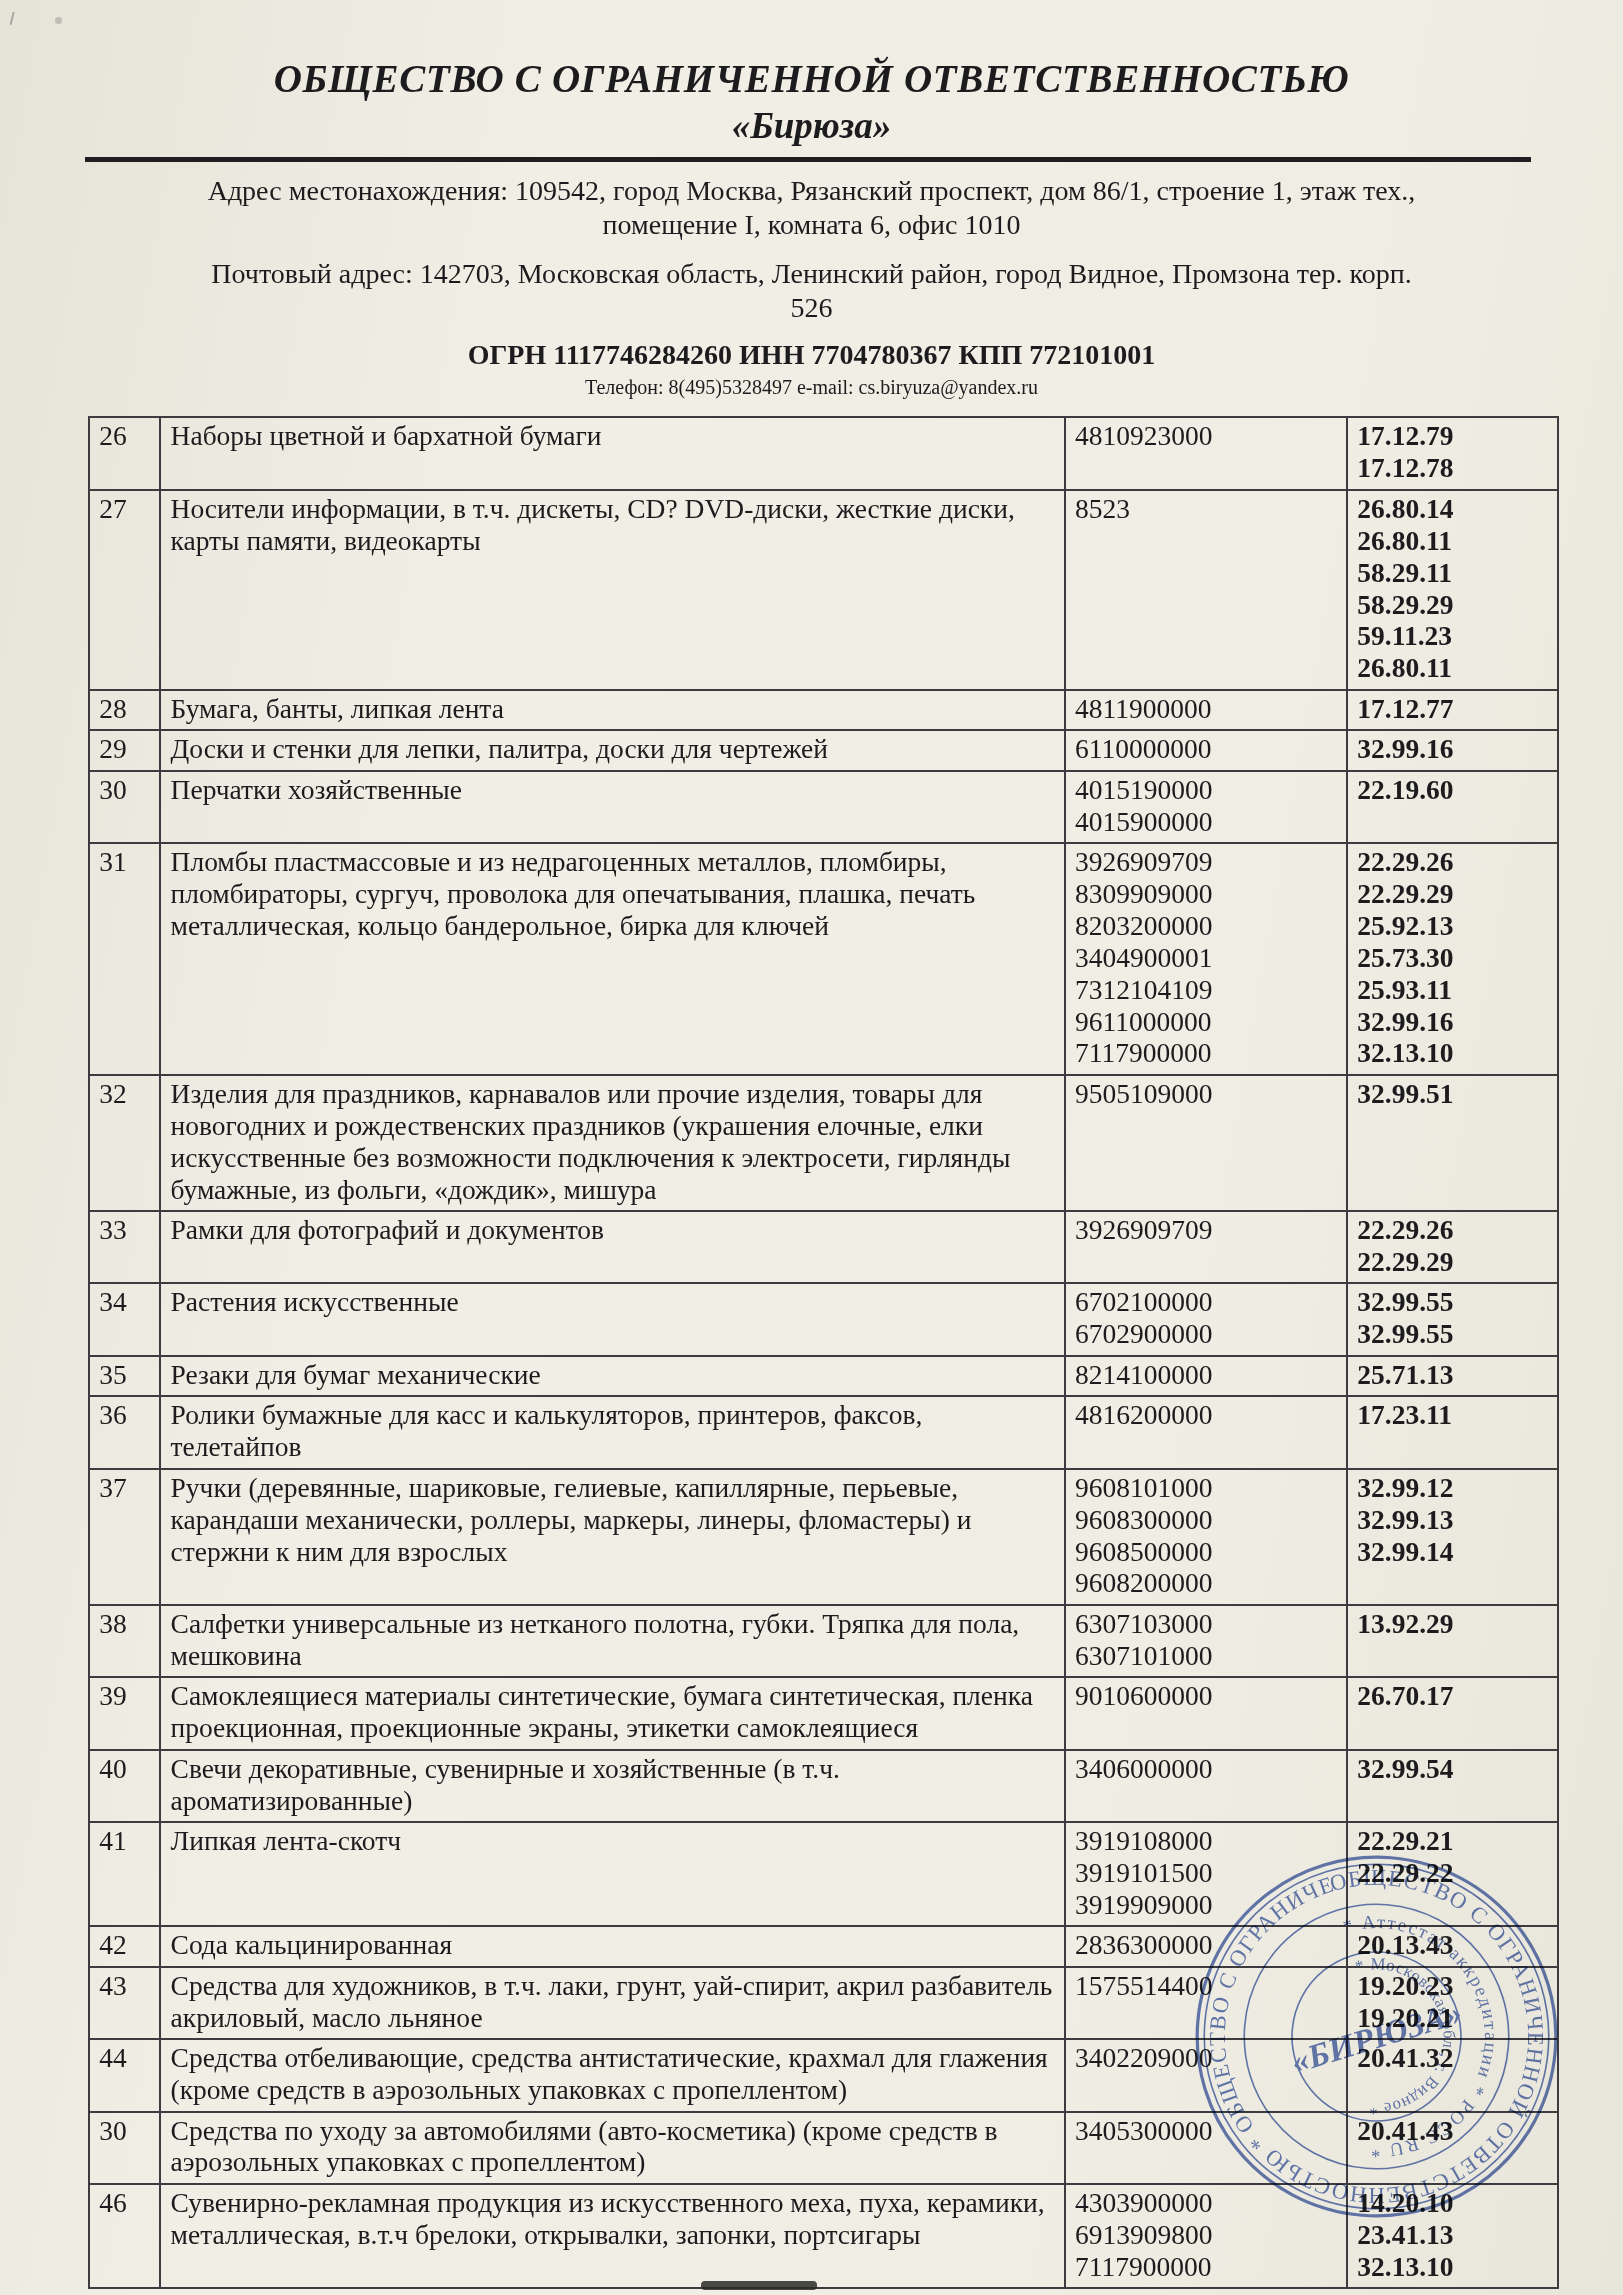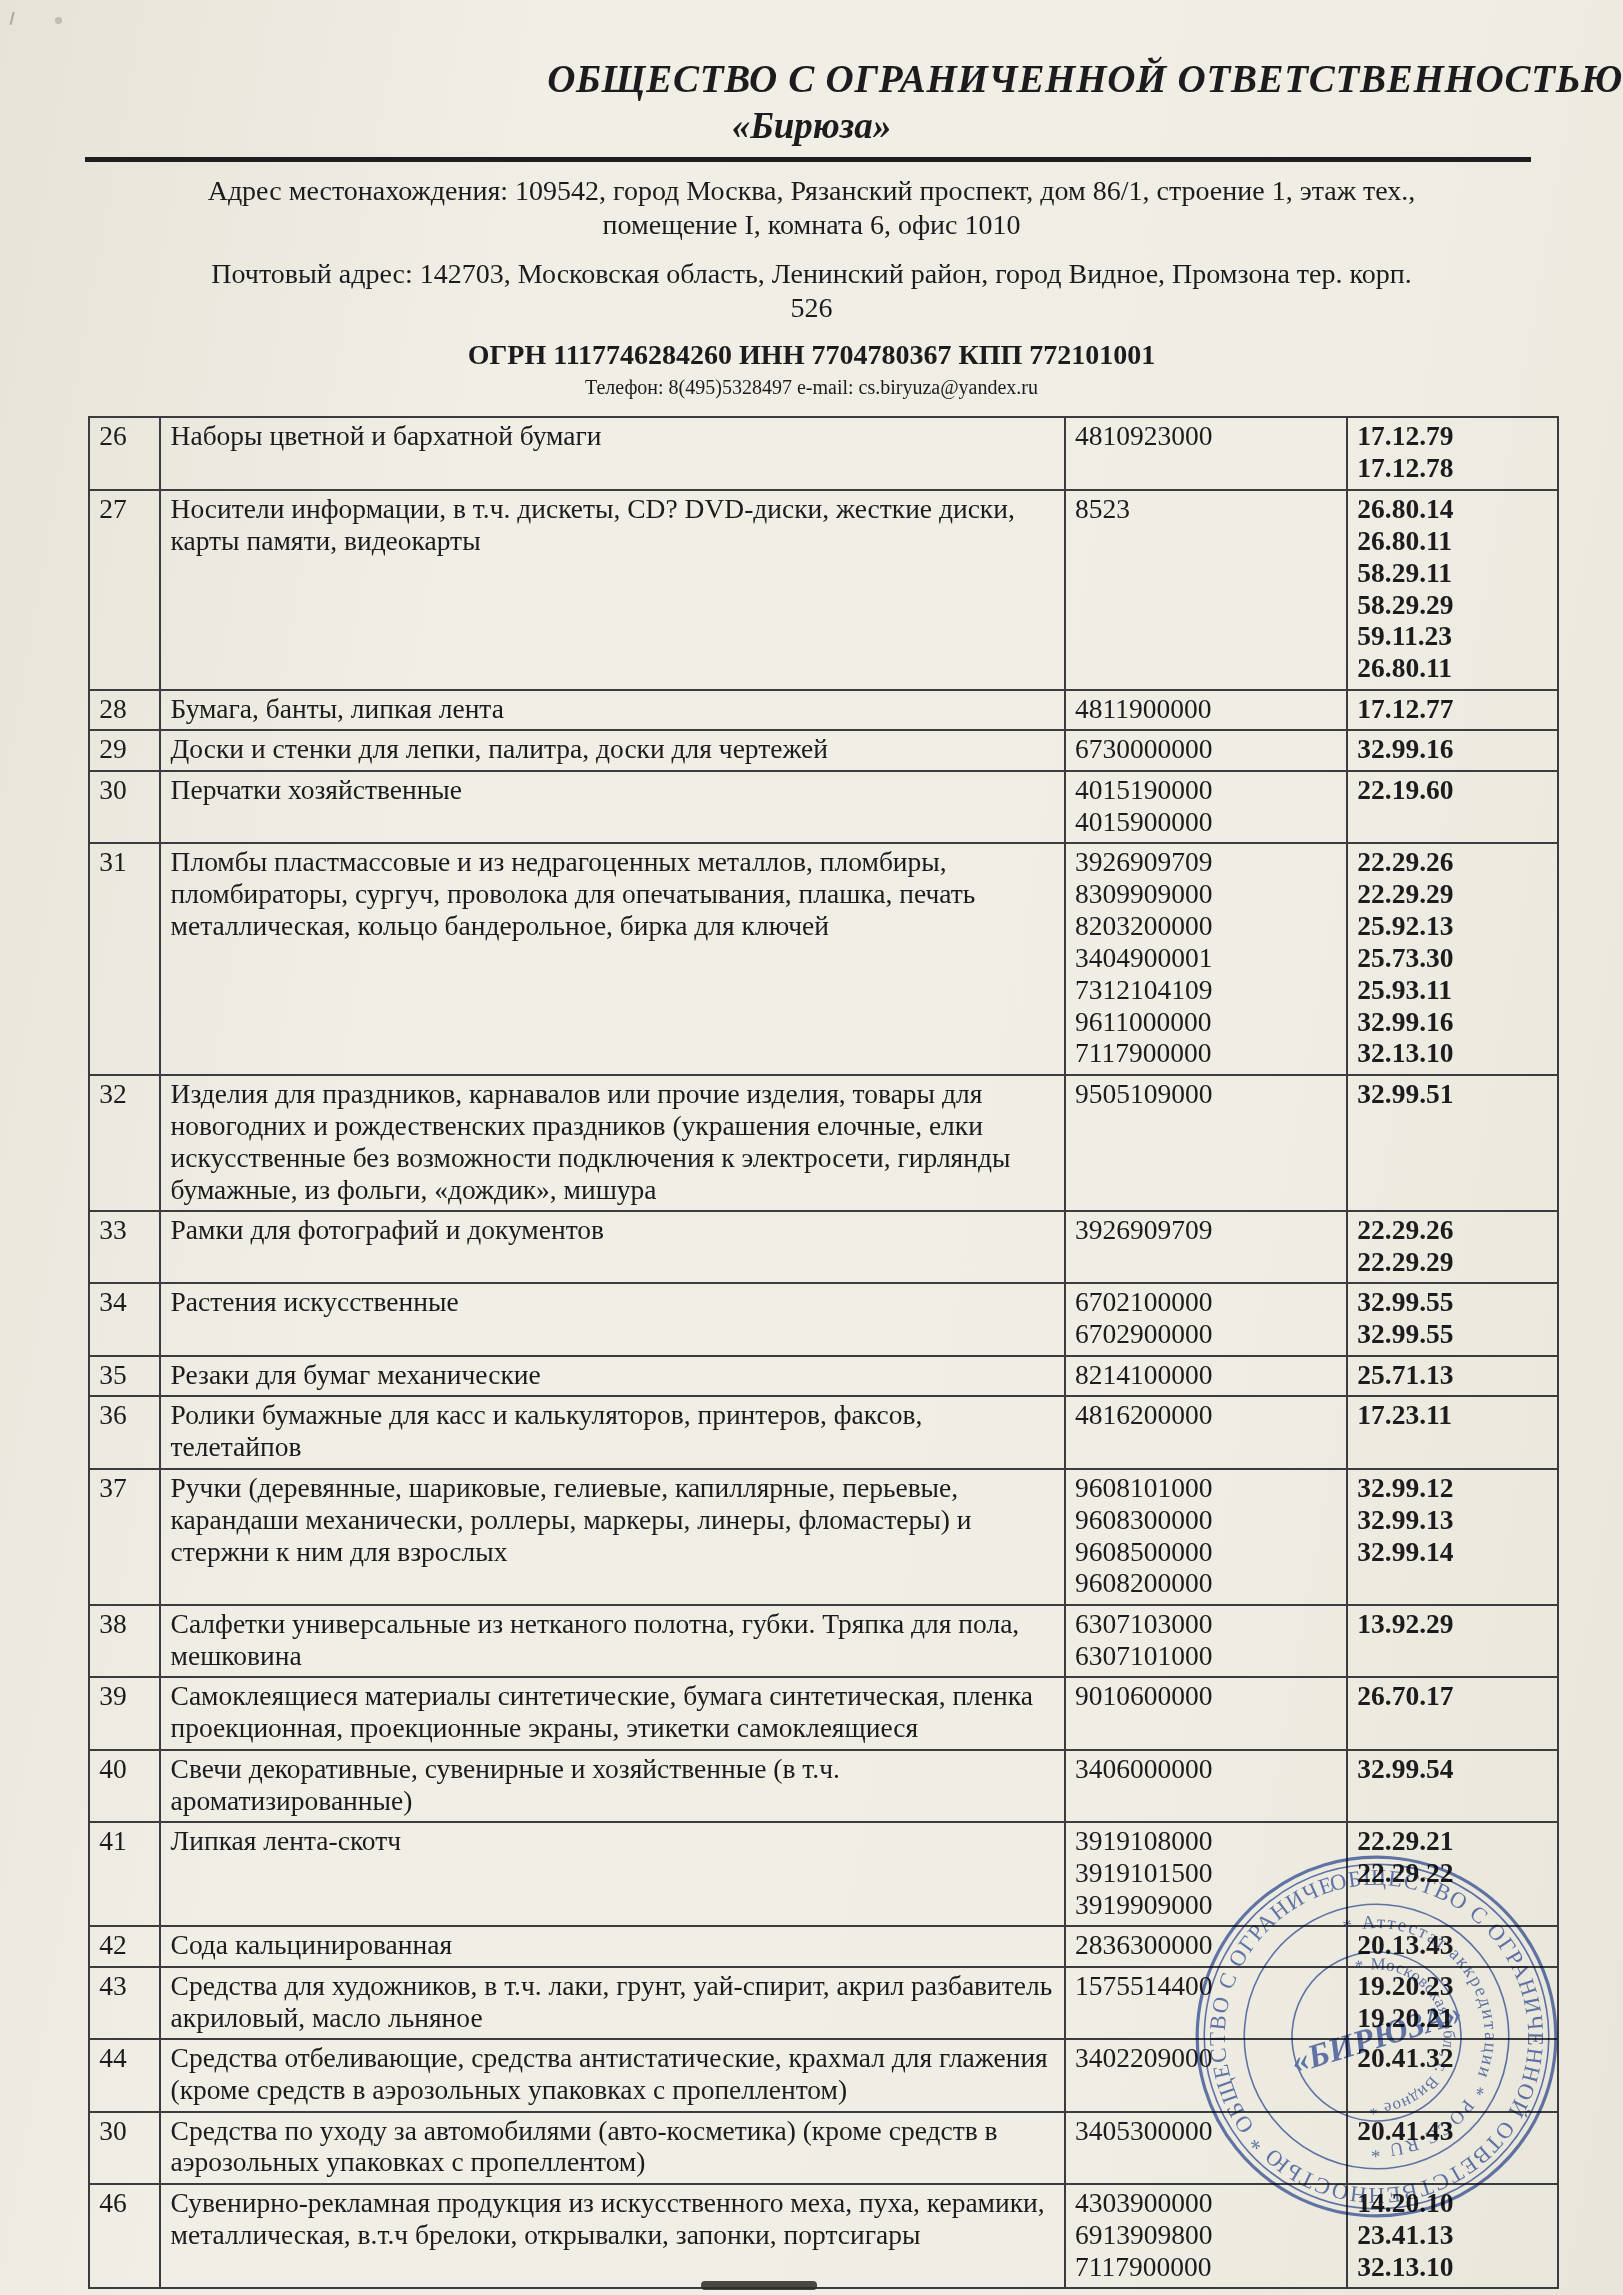--- a/index.html
+++ b/index.html
@@ -10,21 +10,21 @@
     overflow: hidden;
     font-family: "Liberation Serif", serif;
     color: #1c1c1e;
     background: linear-gradient(100deg, #e6e3d8 0%, #f1eee6 28%, #f0ede4 70%, #e8e5da 100%);
   }
   .page { position: relative; width: 100%; height: 100%; }
 
   .header { padding-top: 58px; text-align: center; }
   .title-1 {
     font-size: 39px; font-weight: bold; font-style: italic;
-    letter-spacing: 0.7px; line-height: 1.1; text-align: right;
+    letter-spacing: 0.7px; line-height: 1.1;
   }
   .title-2 {
     font-size: 37px; font-weight: bold; font-style: italic;
     margin-top: 5.2px; line-height: 1.1;
   }
   .header-rule {
     height: 4.6px; background: #1f1f22;
     margin: 10.5px 92px 11.8px 85px;
   }
   .addr {
@@ -127,21 +127,21 @@
     </tr>
         <tr>
       <td class="c-num">28</td>
       <td class="c-desc">Бумага, банты, липкая лента</td>
       <td class="c-codes">4811900000</td>
       <td class="c-okpd">17.12.77</td>
     </tr>
         <tr>
       <td class="c-num">29</td>
       <td class="c-desc">Доски и стенки для лепки, палитра, доски для чертежей</td>
-      <td class="c-codes">6730000000</td>
+      <td class="c-codes">6110000000</td>
       <td class="c-okpd">32.99.16</td>
     </tr>
         <tr>
       <td class="c-num">30</td>
       <td class="c-desc">Перчатки хозяйственные</td>
       <td class="c-codes">4015190000
 4015900000</td>
       <td class="c-okpd">22.19.60</td>
     </tr>
         <tr>

